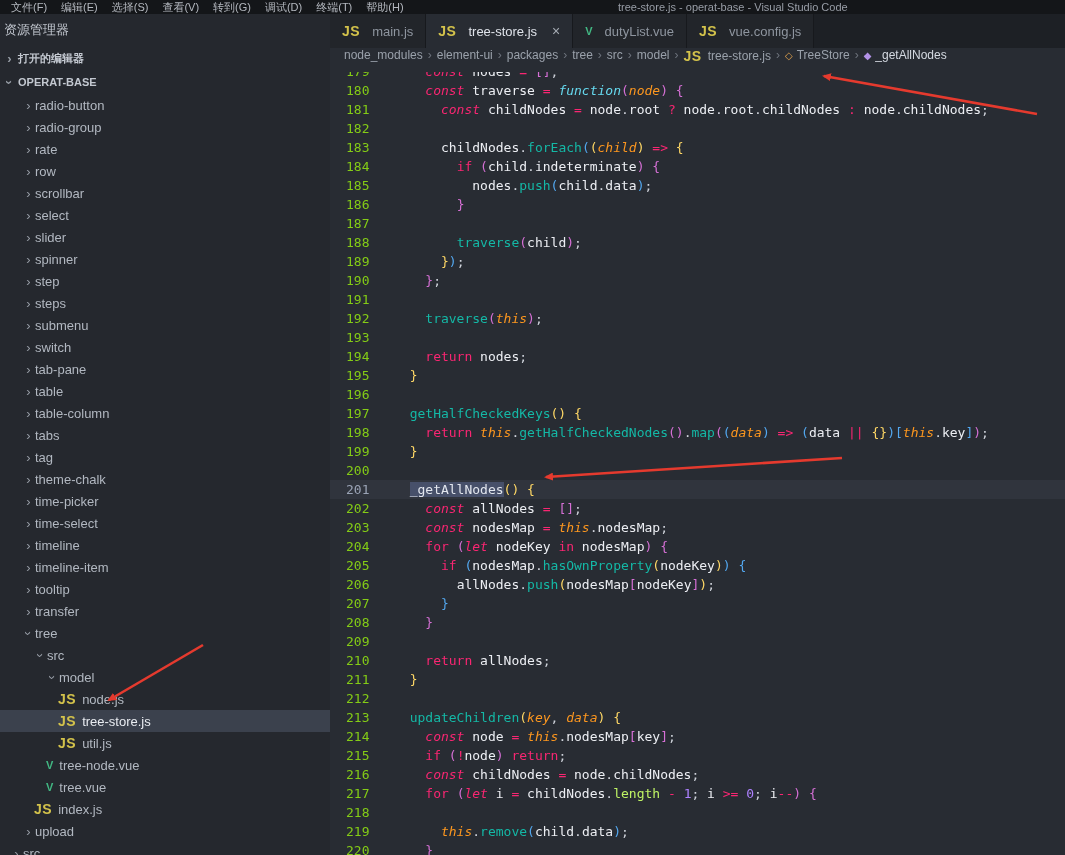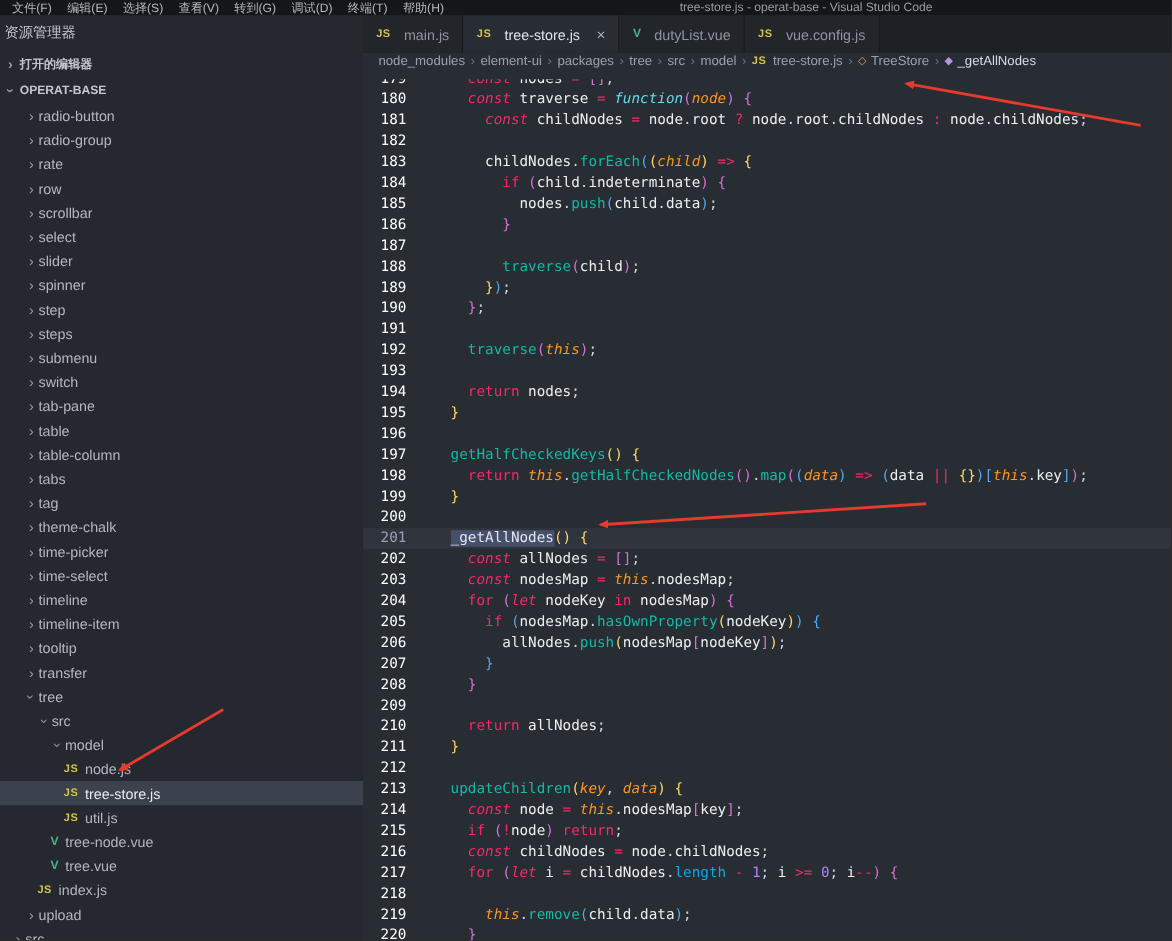--- a/index.html
+++ b/index.html
@@ -17,21 +17,21 @@
   
   .sidebar{width:330px;flex:none;background:#25282e;overflow:hidden}
   .explorer-header{height:32px;line-height:32px;padding-left:4px;font-size:13px;color:#c3c8d0}
   .section-row{height:24px;display:flex;align-items:center;font-size:11px;font-weight:bold;color:#c3c8d0;padding-left:3px;cursor:pointer}
   .section-row .chev{margin-right:2px}
   .tree{height:763px;overflow:hidden}
   .trow{height:22px;display:flex;align-items:center;font-size:13px;color:#b2b8c1;cursor:pointer;white-space:nowrap}
   .trow.selected{background:#3b414d;color:#e9ecf1}
   .chev{display:inline-block;width:13px;color:#969ca5;font-size:13px;line-height:13px;text-align:center;flex:none}
   .chev.rot{transform:rotate(90deg)}
-  .js-badge{color:#d3c24b;font-weight:bold;font-size:10px;margin-right:6px;letter-spacing:.5px;flex:none}
+  .js-badge{color:#d3c24b;font-weight:bold;font-size:14px;margin-right:6px;letter-spacing:.5px;flex:none}
   .vue-badge{color:#42b883;font-weight:bold;font-size:11px;margin-right:6px;flex:none}
   .sym-class{color:#e0a14d;font-size:10px;margin-right:4px}
   .sym-method{color:#b392e8;font-size:10px;margin-right:4px}
   .tlabel{overflow:hidden;text-overflow:ellipsis}
 
   
   .editor-col{flex:1;min-width:0;display:flex;flex-direction:column;background:#282c33}
   .tabbar{height:34px;background:#1d2025;display:flex;flex:none}
   .tab{display:flex;align-items:center;padding:0 12px;font-size:13px;background:#22252a;color:#8e959f;border-right:1px solid #17191d;gap:6px;cursor:pointer;white-space:nowrap}
   .tab.active{background:#282c33;color:#dfe3ea}
@@ -39,28 +39,28 @@
   .breadcrumbs{height:24px;flex:none;display:flex;align-items:flex-start;font-size:12px;color:#9aa1ab;padding-left:14px;background:#282c33;white-space:nowrap;overflow:hidden}
   .bc-item{display:flex;align-items:center;cursor:pointer}
   .bc-item.last{color:#d5dae2}
   .bc-sep{color:#6d737c;margin:0 5px;font-size:12px}
 
   
   .code{flex:1;overflow:hidden;font-family:"DejaVu Sans Mono","Liberation Mono",monospace;font-size:13px;line-height:19px}
   .crow{display:flex;height:19px;white-space:pre}
   .crow.partial{margin-top:-10px}
   .crow.cur{background:rgba(160,175,205,.07)}
-  .ln{flex:none;width:24px;padding-left:16px;text-align:right;color:#ffffff;cursor:pointer}
+  .ln{flex:none;width:24px;padding-left:16px;text-align:right;color:#84cc16;cursor:pointer}
   .crow.cur .ln{color:#9aa3b5}
   .lc{margin-left:40px}
   .tk-p{color:#eceef3}
   .tk-k{color:#f92672}
   .tk-s{color:#f92672;font-style:italic}
   .tk-c{color:#66d9ef;font-style:italic}
-  .tk-C{color:#0ea5e9}
+  .tk-C{color:#bef264}
   .tk-f{color:#14b8a6}
   .tk-o,.tk-O{color:#fd971f;font-style:italic}
   .tk-n{color:#ae81ff}
   .tk-d{color:#cfd3db}
   .tk-b1{color:#ffd866}
   .tk-b2{color:#d670d6}
   .tk-b3{color:#53a8f0}
   .tk-h{color:#e2e6ee;background:#47506a}
 
   .arrows{position:absolute;left:0;top:0;pointer-events:none;z-index:50}

